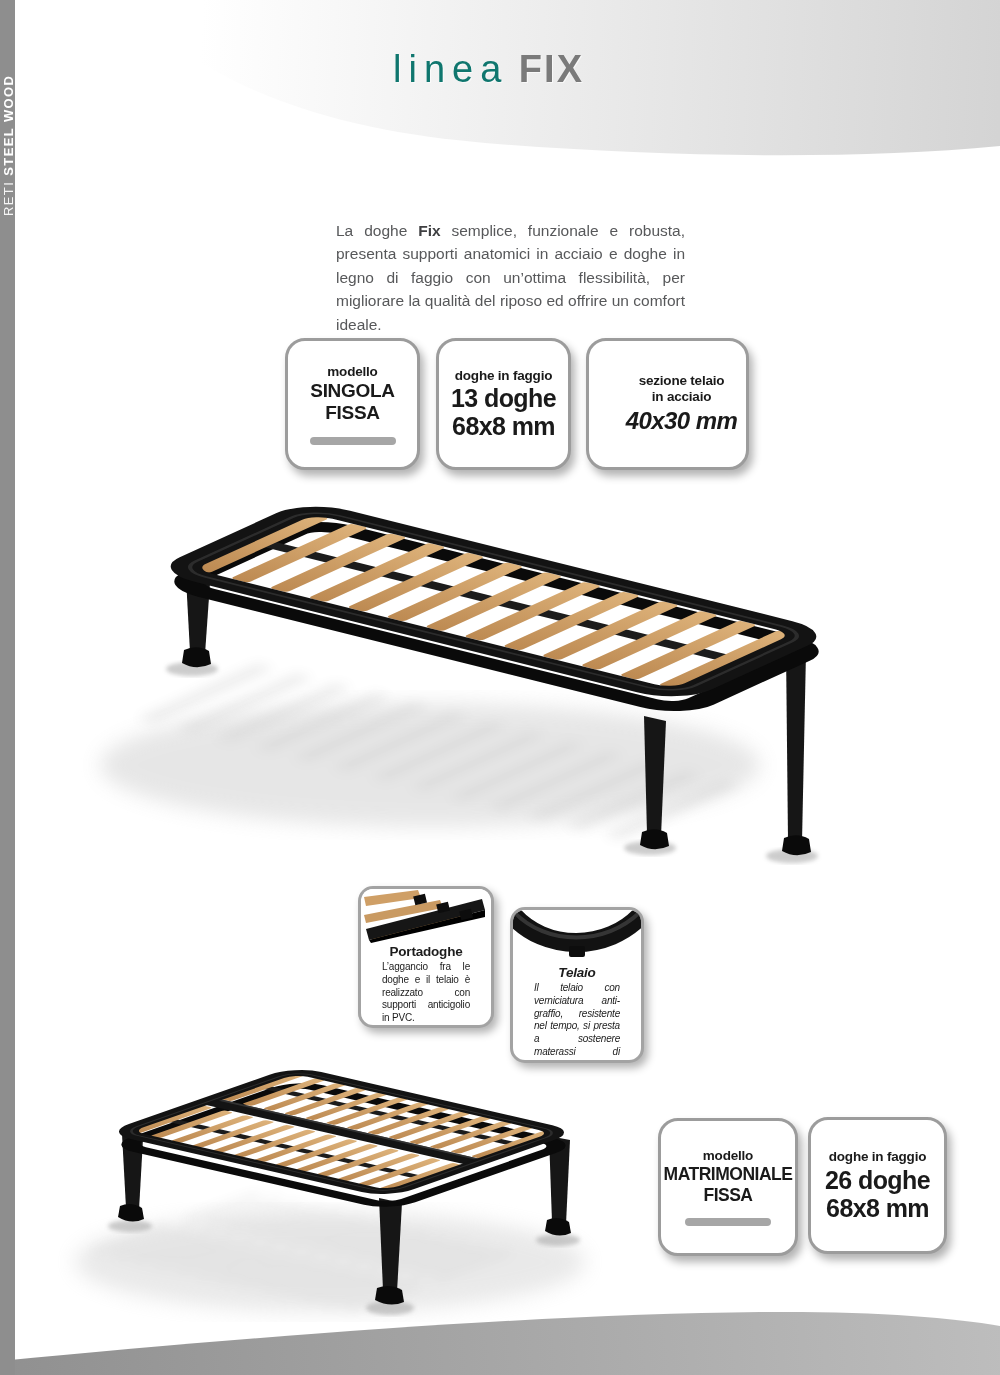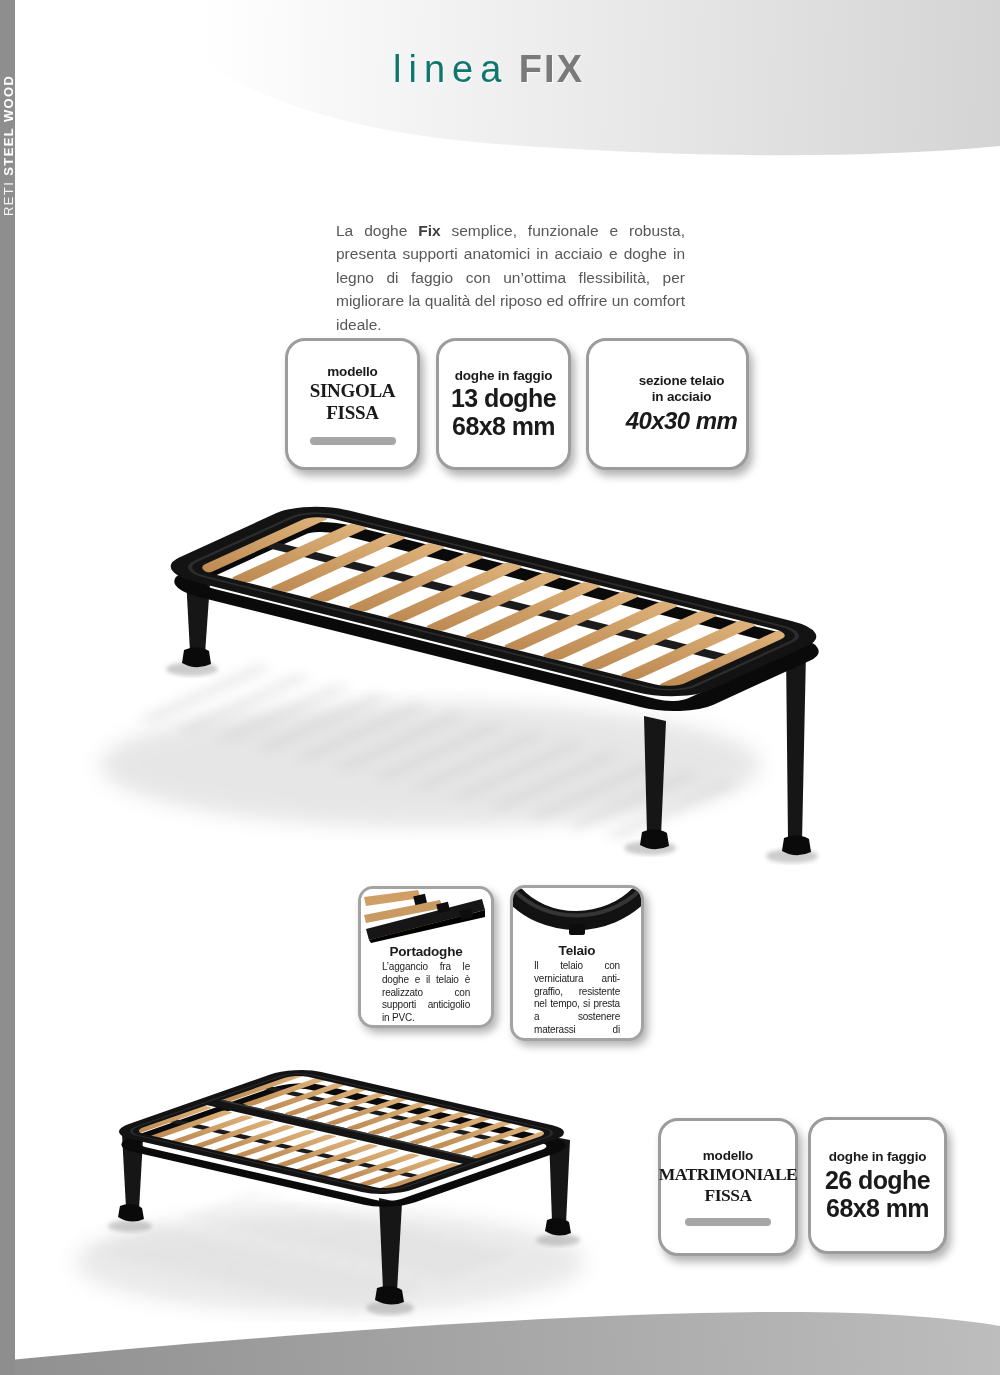--- a/index.html
+++ b/index.html
@@ -24,36 +24,36 @@
   #intro{left:336px;top:203px;width:349px;z-index:3;color:#57585a;font-size:15.5px;
          line-height:1.52;text-align:justify;}
   #intro b{color:#3f4042;}
 
   
   .badge{background:#ffffff;border:3px solid #9c9c9c;border-radius:20px;
          box-shadow:4px 6px 9px rgba(0,0,0,.30);z-index:4;
          display:flex;flex-direction:column;align-items:center;justify-content:center;
          color:#1a1a1a;text-align:center;}
   .badge .sm{font-weight:700;font-size:13.5px;line-height:1.2;letter-spacing:-.2px;}
-  .badge .md{font-weight:700;font-size:19px;line-height:1.18;letter-spacing:-.3px;font-family:Liberation Serif, serif;}
+  .badge .md{font-weight:700;font-size:19px;line-height:1.18;letter-spacing:-.3px;}
   .badge .lg{font-weight:700;font-size:25px;line-height:1.12;letter-spacing:-.6px;}
   .badge .pill{width:86px;height:8px;border-radius:4px;background:#a6a6a6;margin-top:12px;}
   #badge-singola{left:285px;top:338px;width:129px;height:126px;}
   #badge-doghe13{left:436px;top:338px;width:129px;height:126px;}
   #badge-sezione{left:586px;top:338px;width:129px;height:126px;padding-left:28px;}
   #badge-matrimoniale{left:658px;top:1118px;width:134px;height:132px;}
   #badge-matrimoniale .md{font-size:17.5px;letter-spacing:-.5px;}
   #badge-doghe26{left:808px;top:1117px;width:133px;height:131px;}
 
   
   .callout{background:#ffffff;border:3px solid #a3a3a3;border-radius:15px;
            box-shadow:4px 5px 8px rgba(0,0,0,.30);z-index:4;overflow:hidden;
            color:#1c1c1c;}
   #callout-portadoghe{left:358px;top:886px;width:130px;height:136px;}
-  #callout-telaio{left:510px;top:885px;width:128px;height:150px;}
+  #callout-telaio{left:510px;top:907px;width:128px;height:150px;font-style:italic;}
   .callout .c-img{display:block;width:100%;height:54px;}
   .callout .c-title{font-weight:700;font-size:13.5px;text-align:center;margin:1px 0 2px 0;letter-spacing:-.2px;}
   .callout .c-text{font-size:10px;line-height:1.28;text-align:justify;padding:0 21px;letter-spacing:-.2px;}
 
   
   #bg-art{left:0;top:0;width:1000px;height:1375px;z-index:1;}
 </style>
 </head>
 <body>
 

